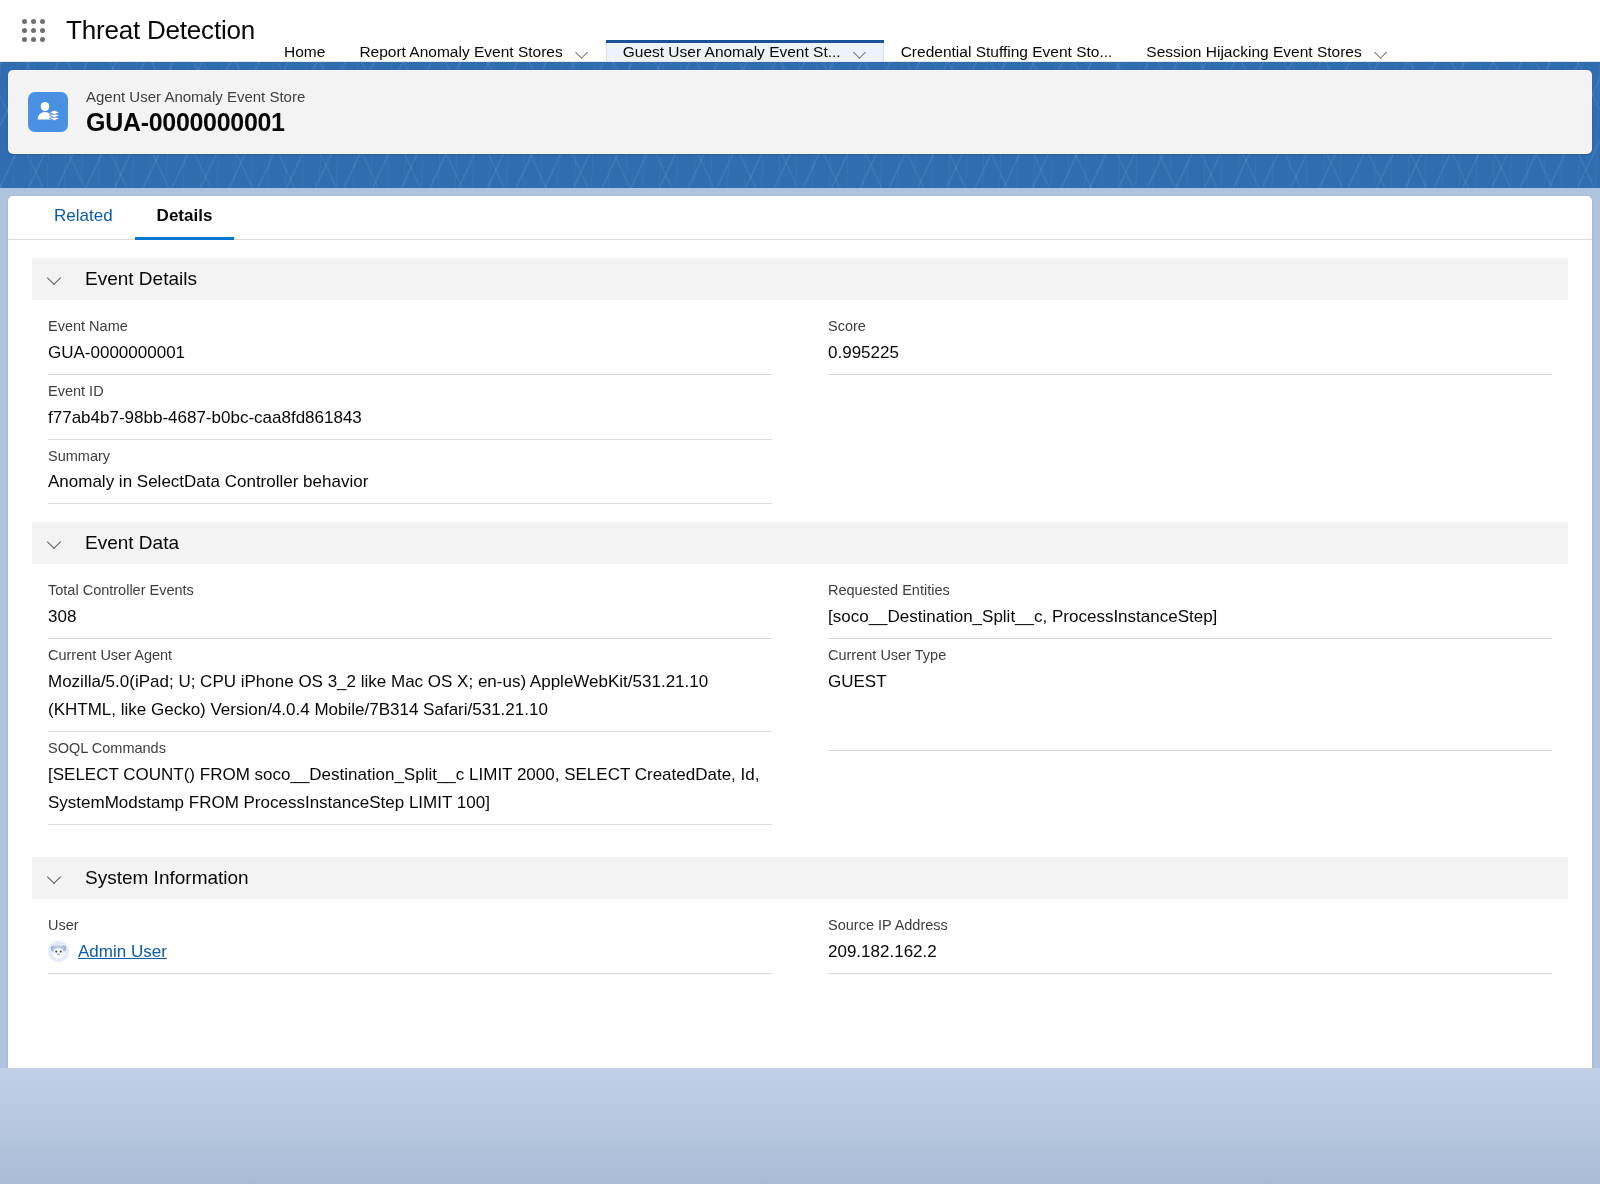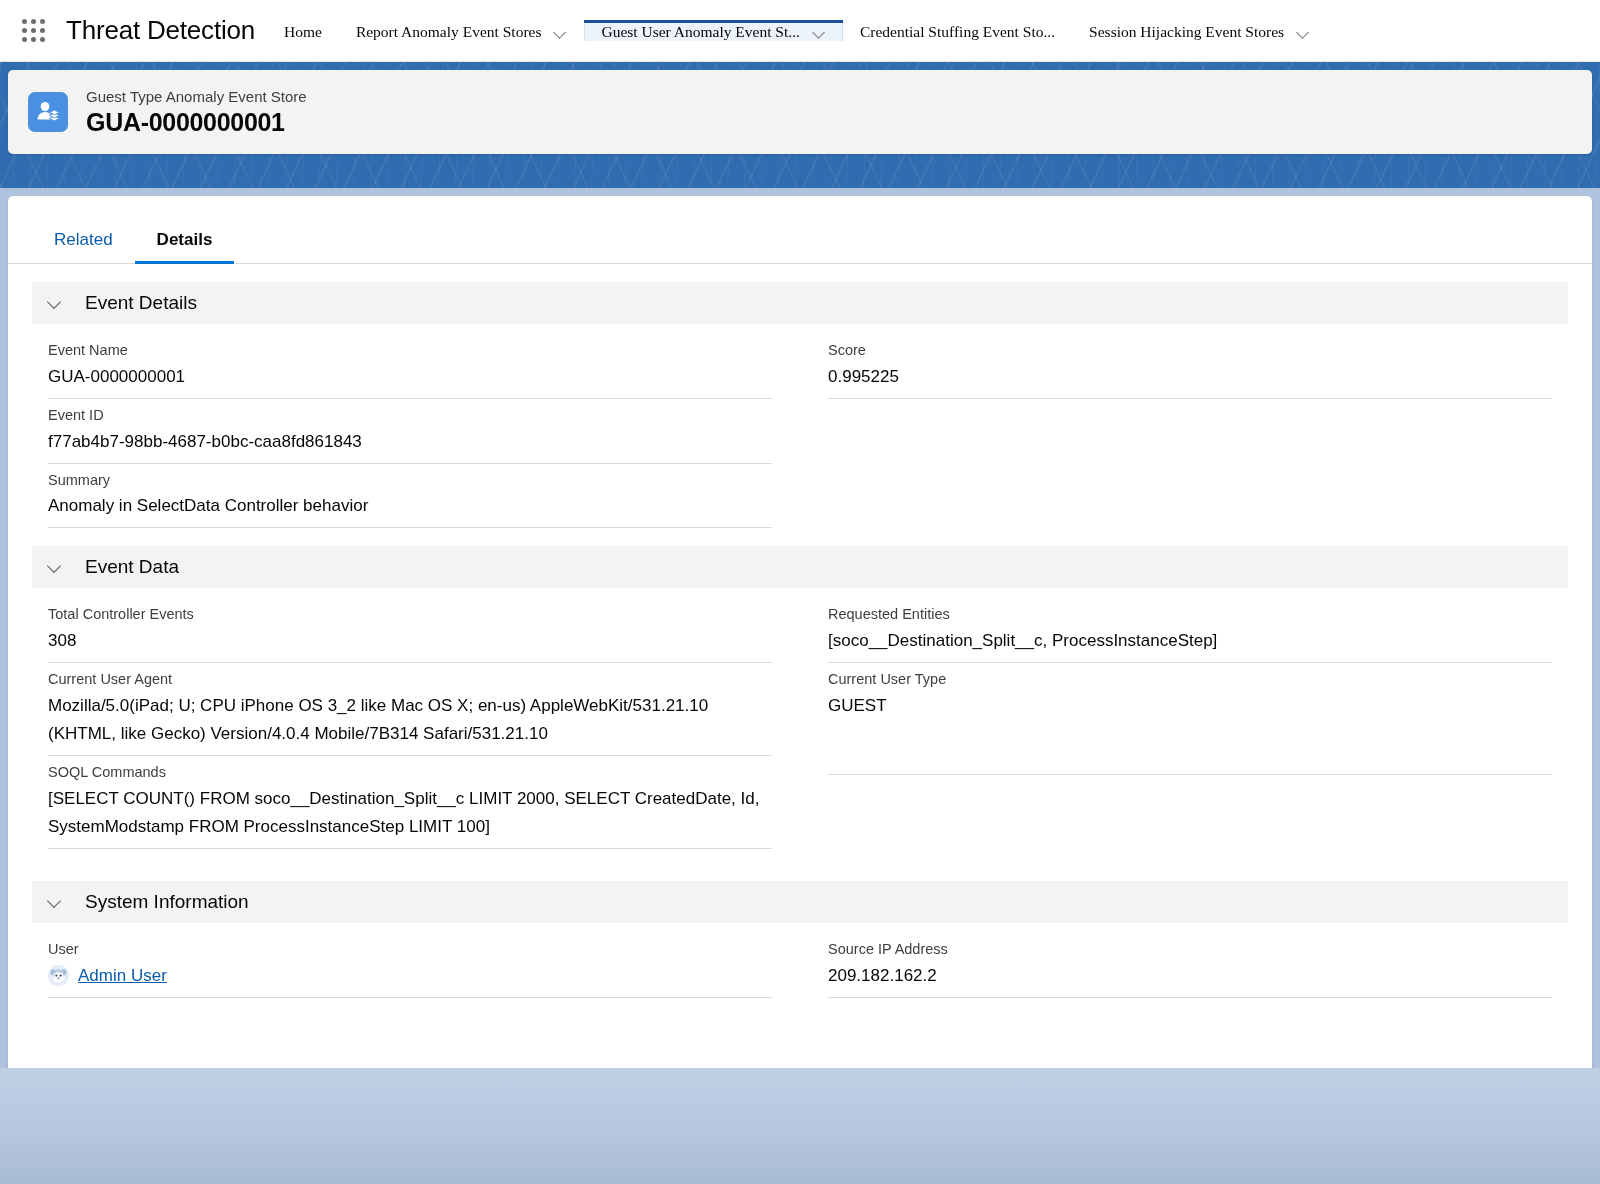--- a/index.html
+++ b/index.html
@@ -44,24 +44,23 @@
     display: flex;
     align-items: center;
     font-size: 26px;
     color: #080707;
     letter-spacing: -0.2px;
     padding: 0 12px 0 10px;
     font-weight: 400;
   }
   .nav-items {
     display: flex;
-    align-items: center;
+    align-items: flex-end;
     flex: 1;
     min-width: 0;
-    font-family: Liberation Serif, serif;
   }
   .nav-item {
     display: flex;
     align-items: center;
     gap: 13px;
     padding: 0 17px;
     font-size: 15.5px;
     color: #080707;
     white-space: nowrap;
     position: relative;
@@ -138,21 +137,21 @@
     border-radius: 5px;
     height: 880px;
     box-shadow: 0 1px 3px rgba(0,0,0,0.14);
     overflow: hidden;
   }
   .tabset {
     display: flex;
     align-items: flex-end;
     padding: 0 24px;
     border-bottom: 1px solid #dddbda;
-    height: 68px;
+    height: 44px;
   }
   .tab {
     font-size: 17px;
     color: #0b5cab;
     padding: 0 22px 13px 22px;
     cursor: pointer;
     position: relative;
     border-bottom: 3px solid transparent;
     margin-bottom: -1px;
     line-height: 1;
@@ -305,21 +304,21 @@
         <ellipse cx="10" cy="7.6" rx="4.3" ry="4.6" fill="#ffffff"></ellipse>
         <path d="M2.6 20.5c0-4.4 3.3-7.4 7.4-7.4s7.4 3 7.4 7.4z" fill="#ffffff"></path>
         <g fill="#ffffff" stroke="#4a90e2" stroke-width="0.9">
           <path d="M14.2 19.4l5.2-2.3 5.2 2.3-5.2 2.3z"></path>
           <path d="M14.2 16.4l5.2-2.3 5.2 2.3-5.2 2.3z"></path>
           <path d="M14.2 13.4l5.2-2.3 5.2 2.3-5.2 2.3z"></path>
         </g>
       </svg>
     </div>
     <div class="record-titles">
-      <div class="record-eyebrow">Guest Type Anomaly Event Store</div>
+      <div class="record-eyebrow">Agent User Anomaly Event Store</div>
       <div class="record-title">GUA-0000000001</div>
     </div>
   </div>
 </div>
 
 <div class="main-card">
 
   <div class="tabset">
     <div class="tab">Related</div>
     <div class="tab active">Details</div>

